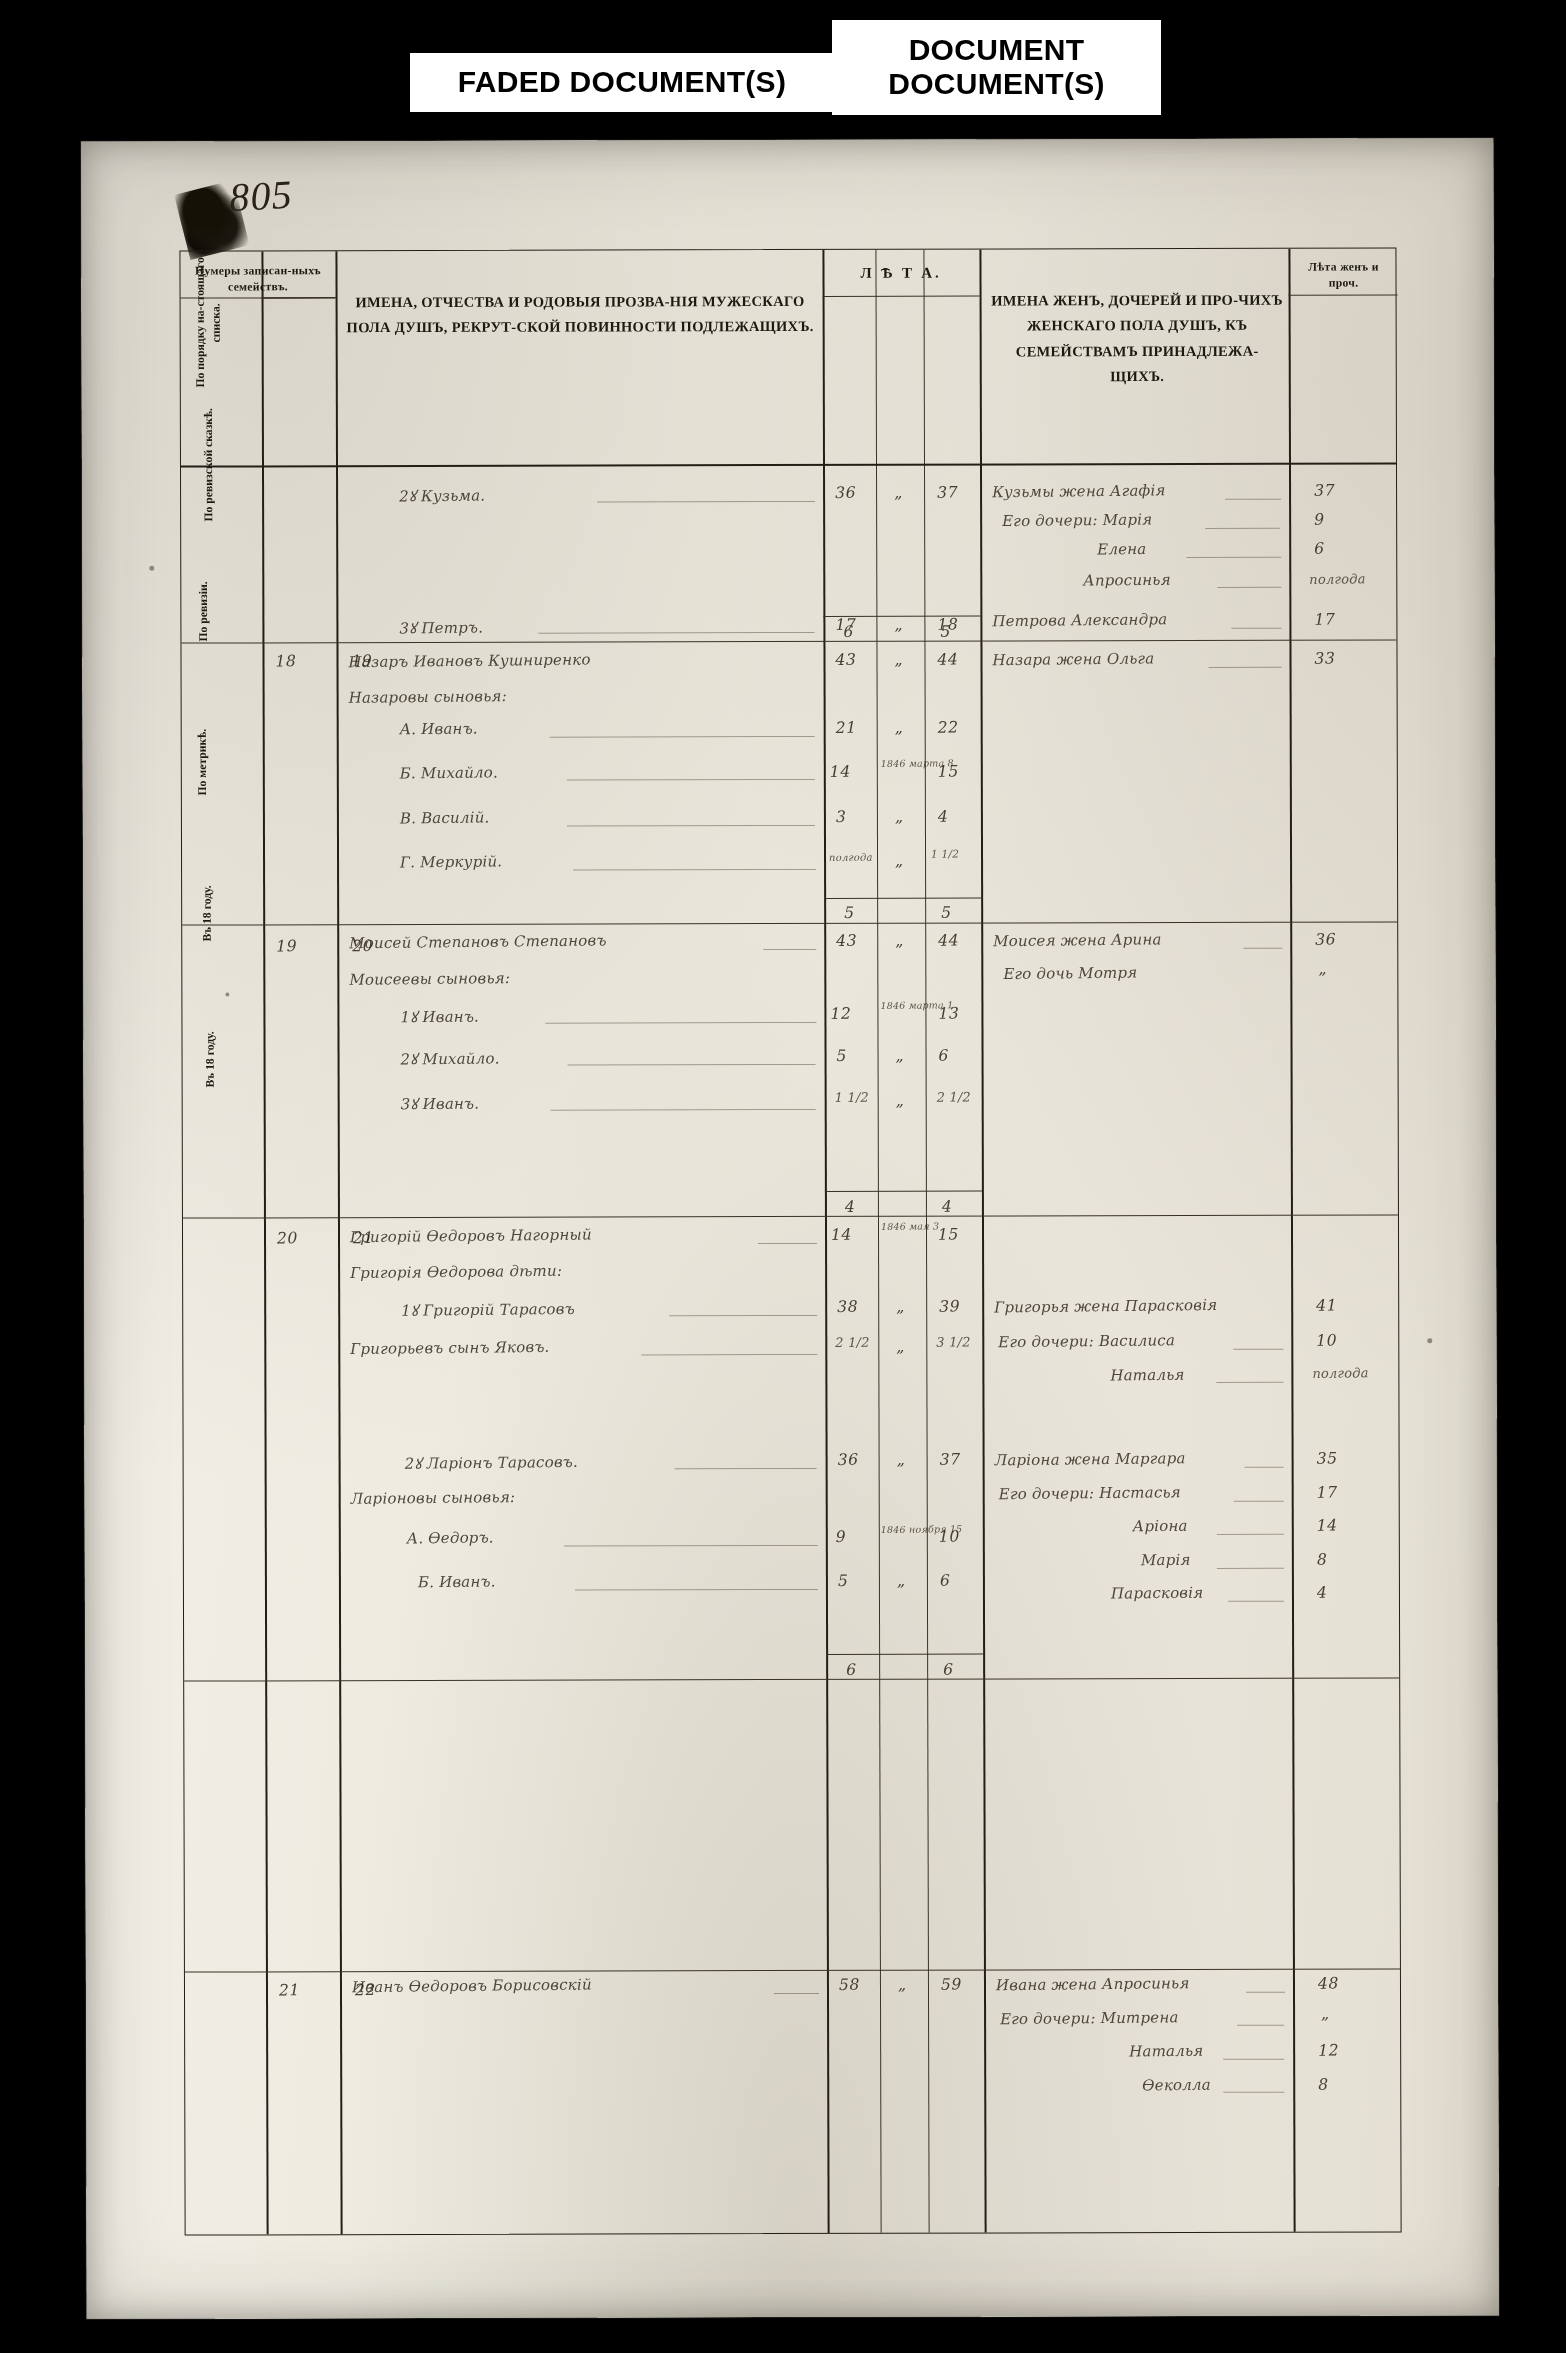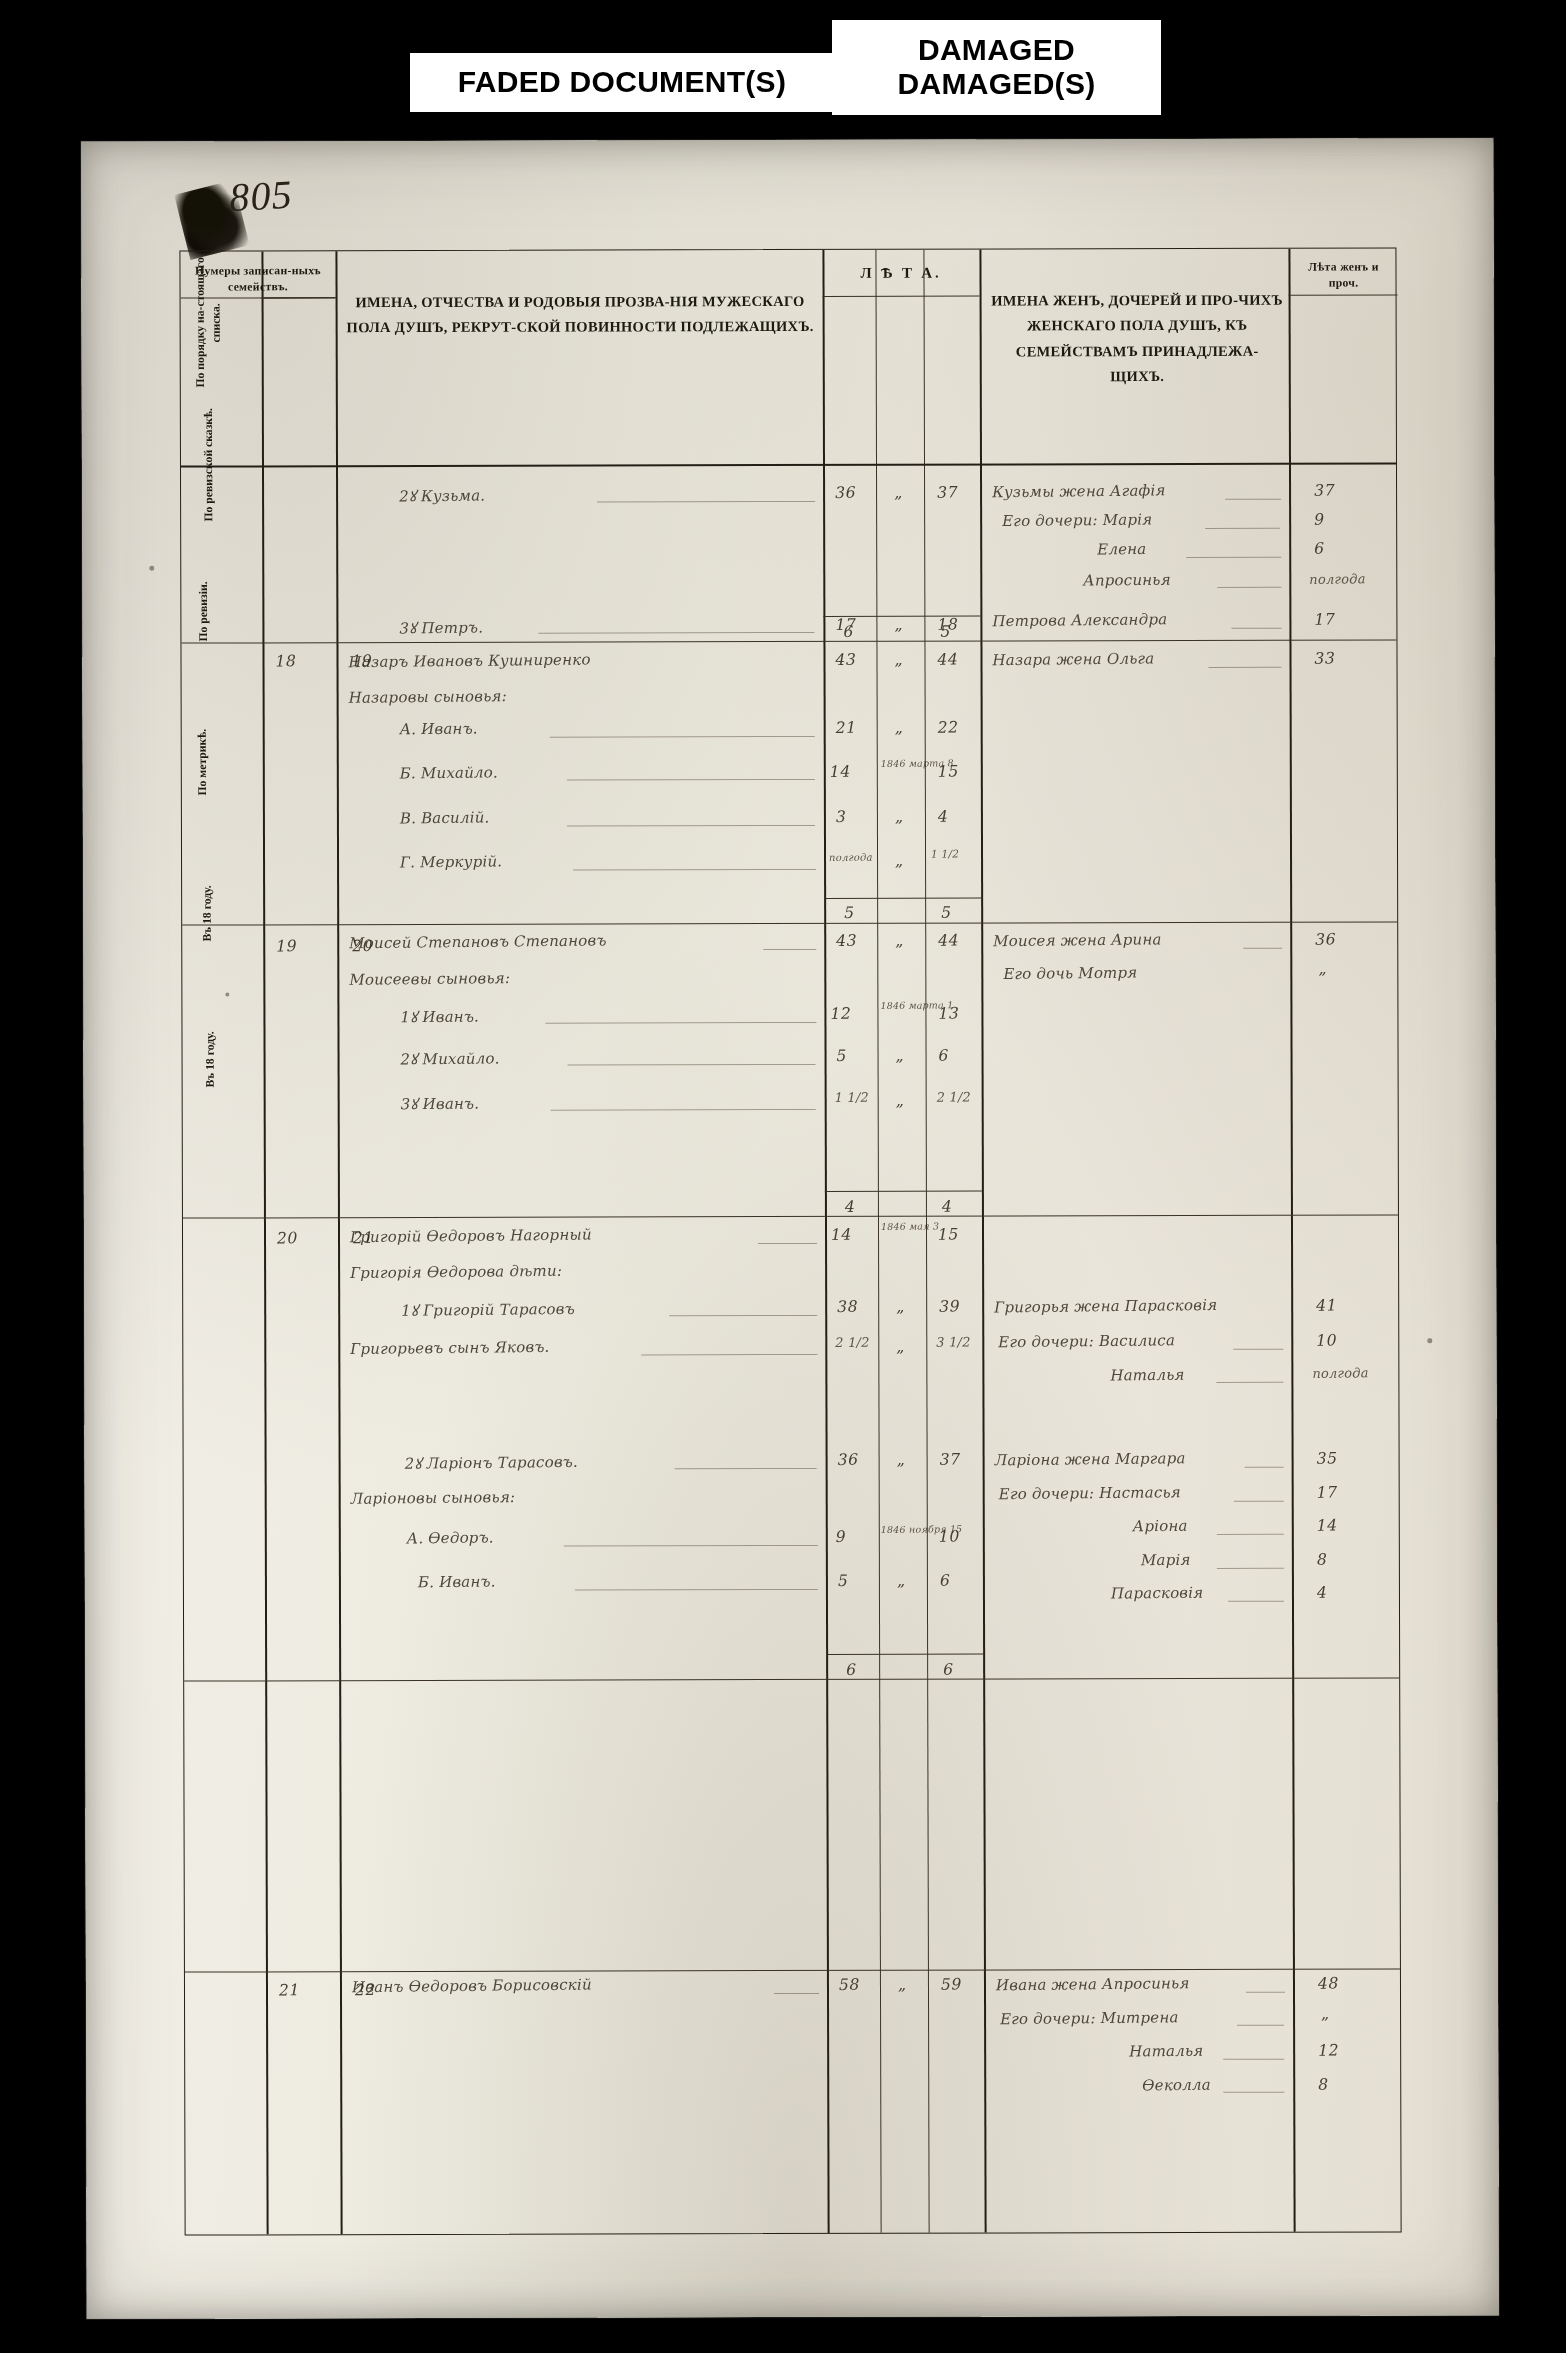--- a/index.html
+++ b/index.html
@@ -90,22 +90,22 @@
   .hw.sm{font-size:13px;opacity:.74;}
   .lead{position:absolute;height:1.1px;background:#5b523f;opacity:.5;}
 </style>
 </head>
 <body>
 
 <div class="sticker" id="sticker-faded">
   <span>FADED DOCUMENT(S)</span>
 </div>
 <div class="sticker" id="sticker-damaged">
-  <span>DAMAGED</span>
-  <span>DAMAGED(S)</span>
+  <span>DOCUMENT</span>
+  <span>DOCUMENT(S)</span>
 </div>
 
 <div id="page">
 
   <div id="inkblot"></div>
   <div id="pagenum">805</div>
 
   <div class="speck" style="left:67px;top:424px;width:5px;height:5px;"></div>
   <div class="speck" style="left:142px;top:851px;width:3.9px;height:3.9px;"></div>
   <div class="speck" style="left:1343px;top:1200px;width:4.5px;height:4.5px;"></div>

